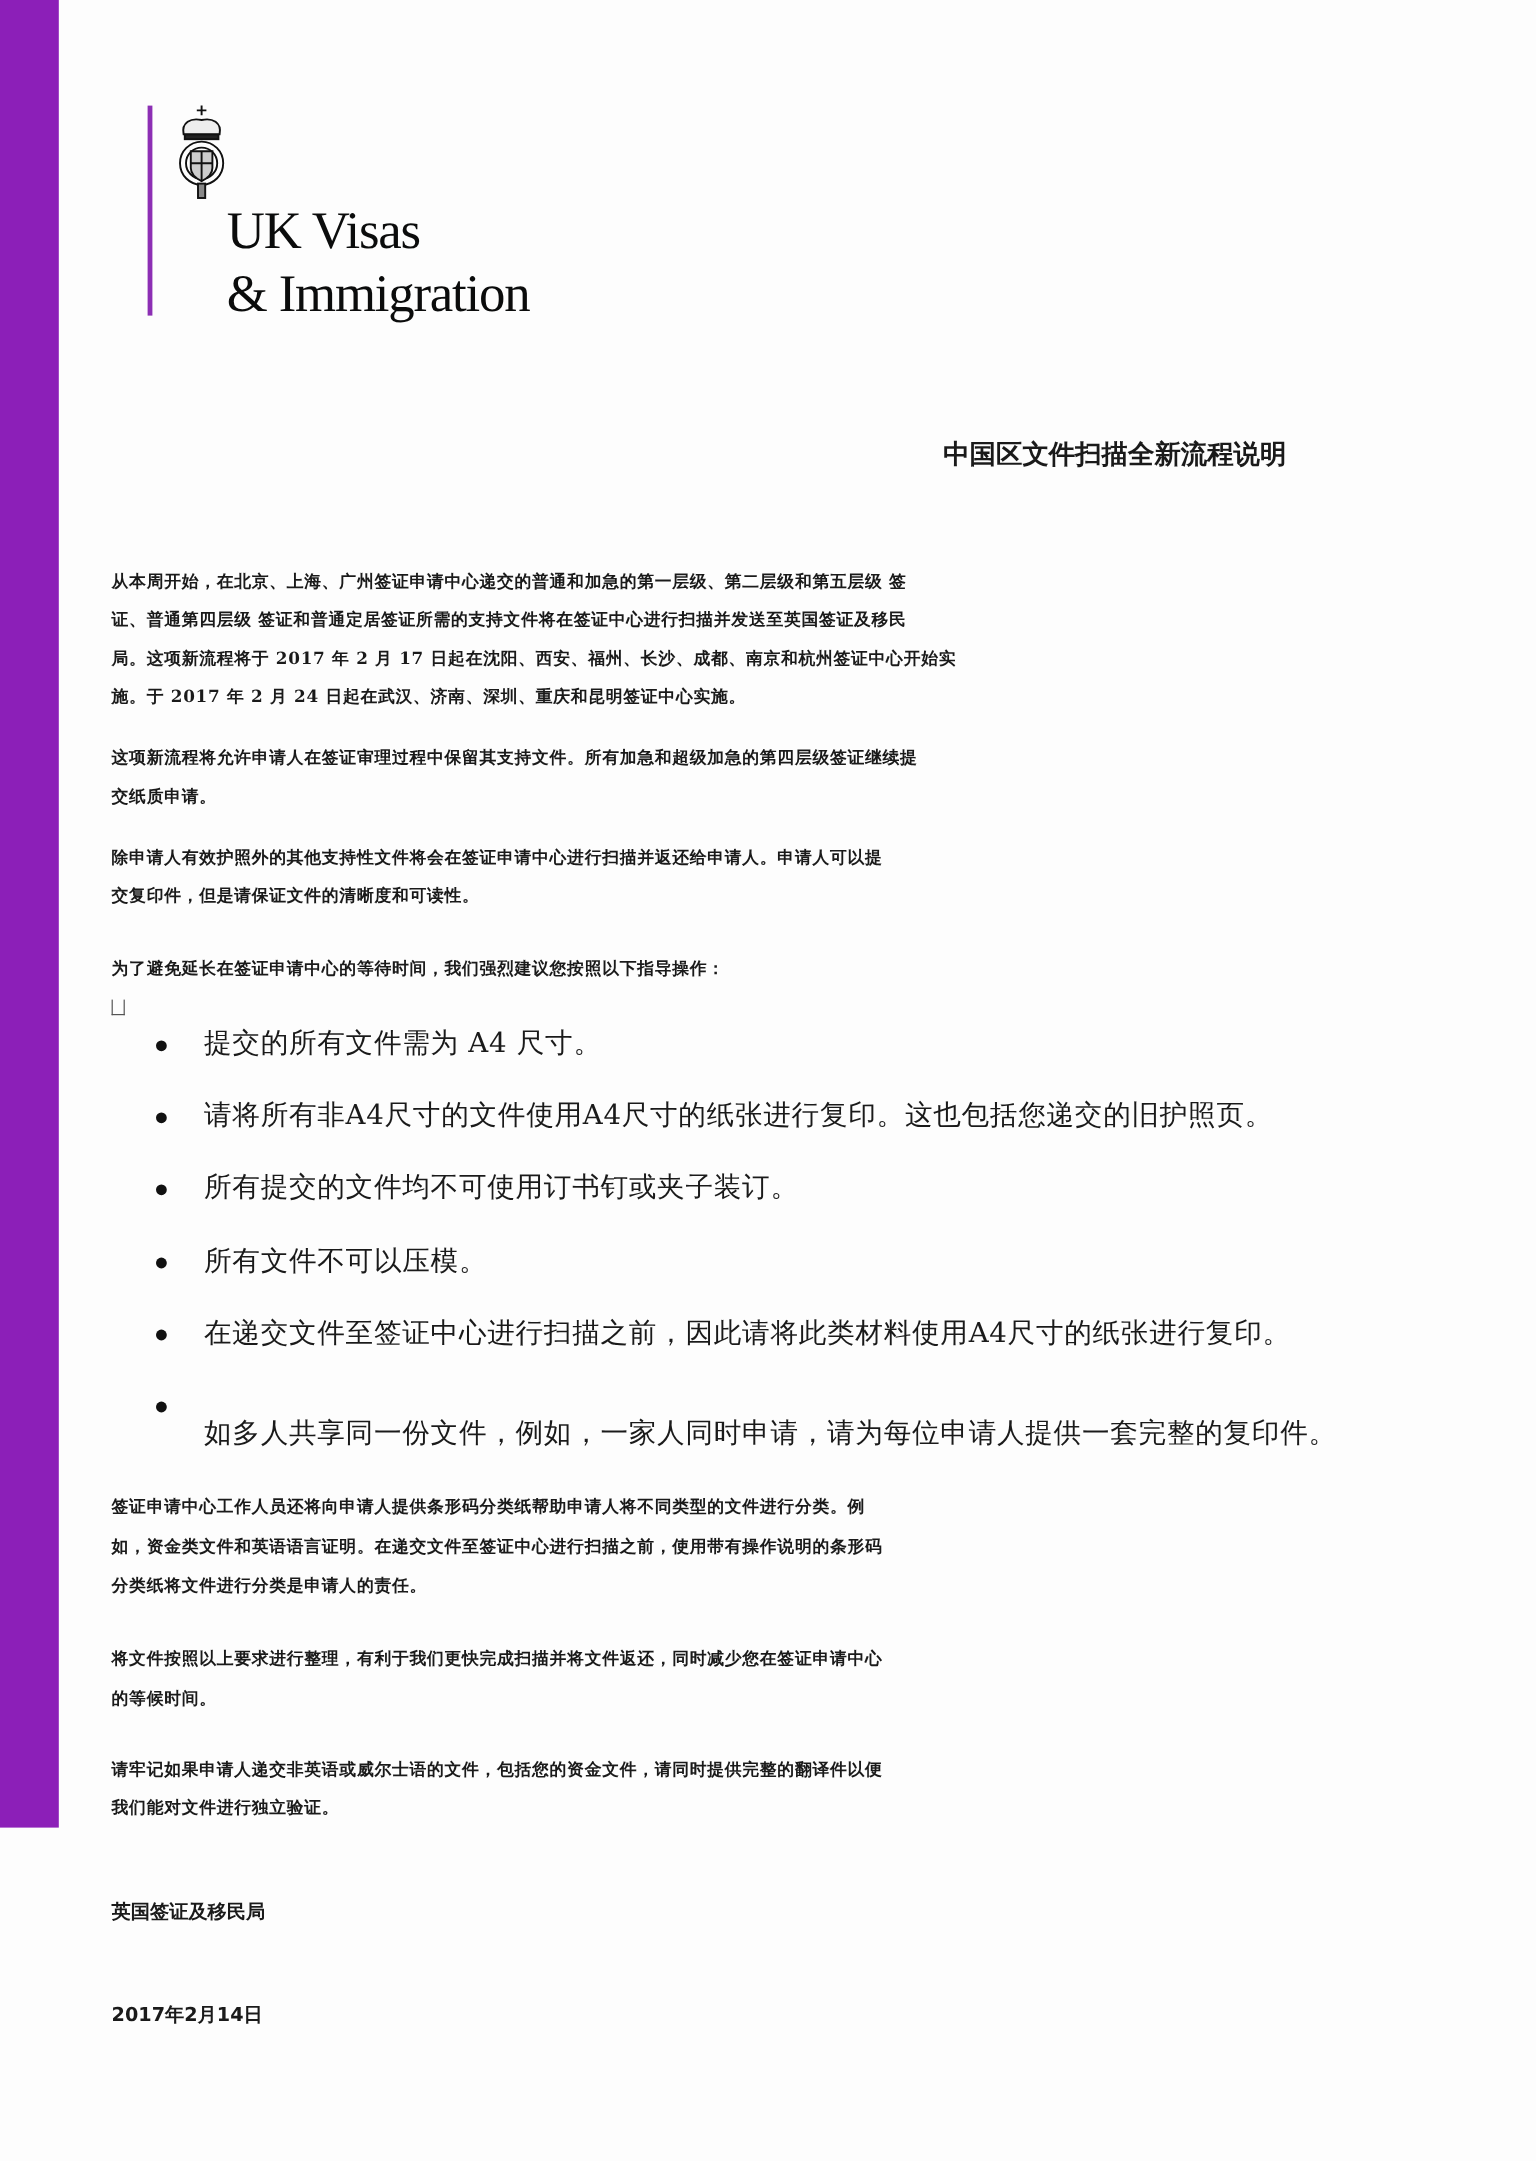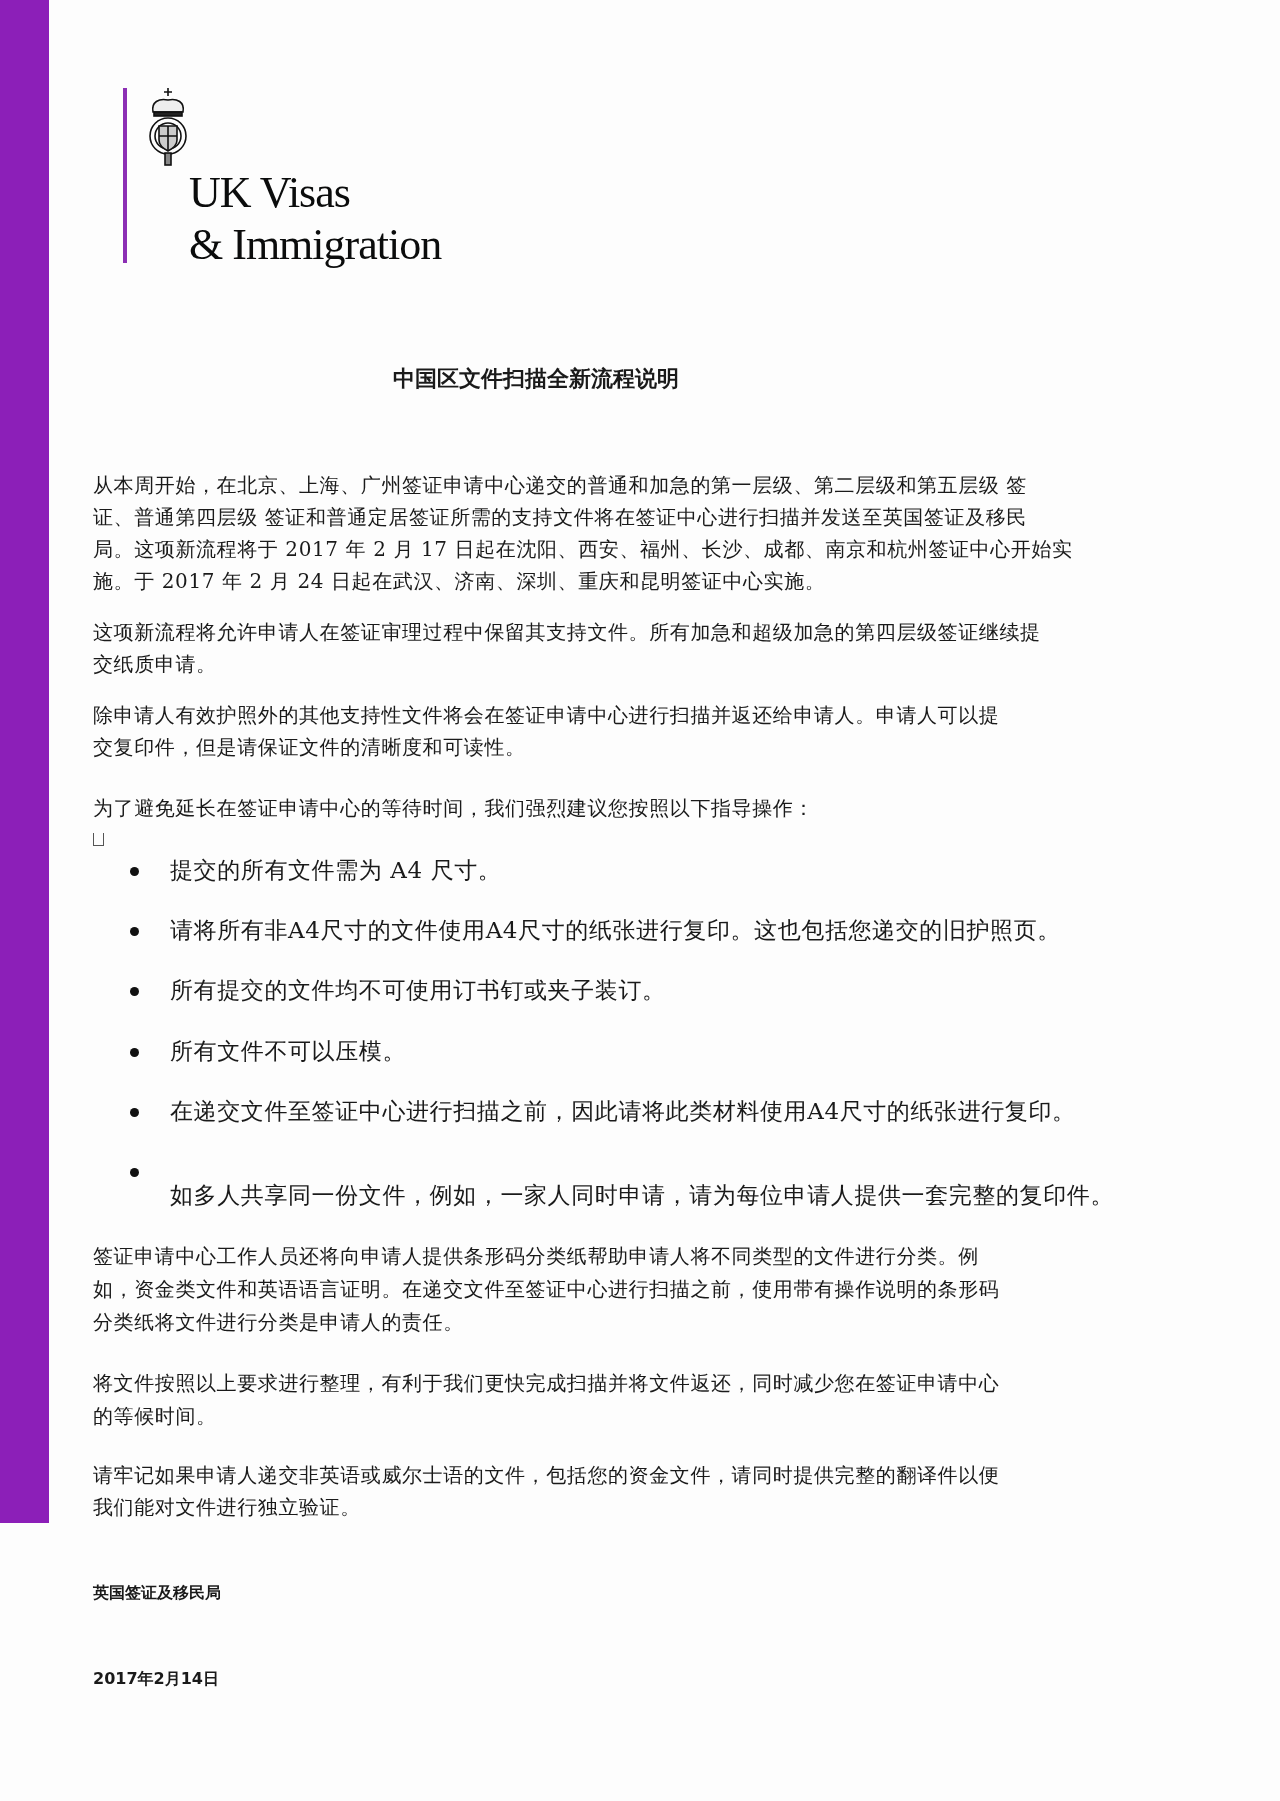--- a/index.html
+++ b/index.html
@@ -5,22 +5,22 @@
   html, body { margin:0; padding:0; }
   body { width:1280px; height:1801px; background:#fdfdfd; position:relative; overflow:hidden;
          font-family:"DejaVu Serif", serif; color:#1a1a1a; }
   .sidebar { position:absolute; left:0; top:0; width:49px; height:1523px; background:#8c1fb8; }
   .logo-rule { position:absolute; left:123px; top:88px; width:4px; height:175px; background:#8c2fb4; }
   .crest { position:absolute; left:145px; top:86px; width:46px; height:82px; }
   .logo-text { position:absolute; left:145px; font-family:Liberation Serif, serif; color:#0b0c0c;
                font-size:44px; letter-spacing:-1px; line-height:1;margin-left:44px; }
   .logo-l1 { top:171px; }
   .logo-l2 { top:223px; }
-  .title { position:absolute; left:0; width:1072px; top:364px; text-align:center; font-size:22px; font-weight:bold; }
-  .line { position:absolute; left:93px; font-size:20px; line-height:26px; white-space:nowrap; letter-spacing:0.6px; }
+  .title { position:absolute; left:0; width:1072px; top:364px; text-align:right; font-size:22px; font-weight:bold; }
+  .line { position:absolute; left:93px; font-size:14px; line-height:26px; white-space:nowrap; letter-spacing:0.6px;font-weight:bold; }
   .box-glyph { position:absolute; left:93px; top:833px; width:9px; height:12px; border:1px solid #555; border-top:none; }
   .bullet-dot { position:absolute; left:130px; width:9px; height:9px; border-radius:50%; background:#111; }
   .bullet-text { position:absolute; left:170px; font-size:23px; line-height:26px; white-space:nowrap; letter-spacing:0.6px; }
   .sig { position:absolute; left:93px; font-family:"DejaVu Sans", sans-serif; font-weight:bold; font-size:16px; white-space:nowrap; }
 </style>
 </head>
 <body>
 
 <div class="sidebar"></div>
 

